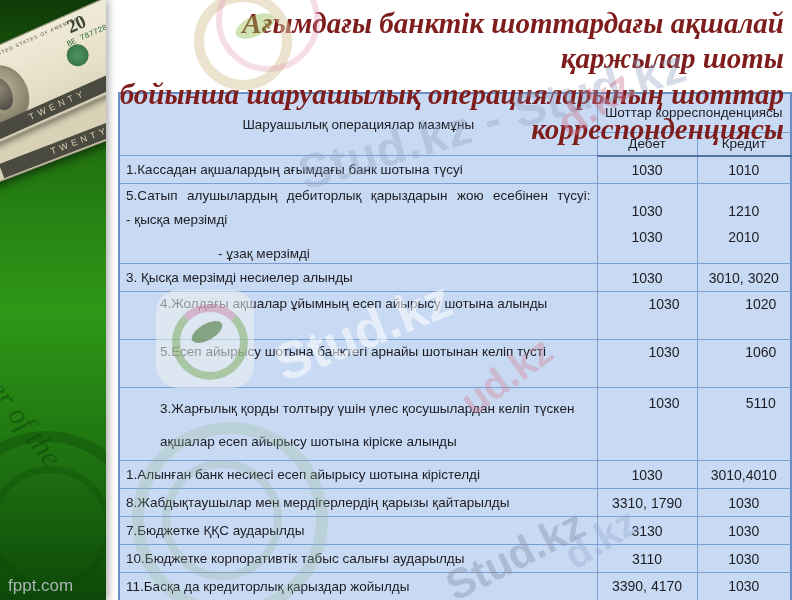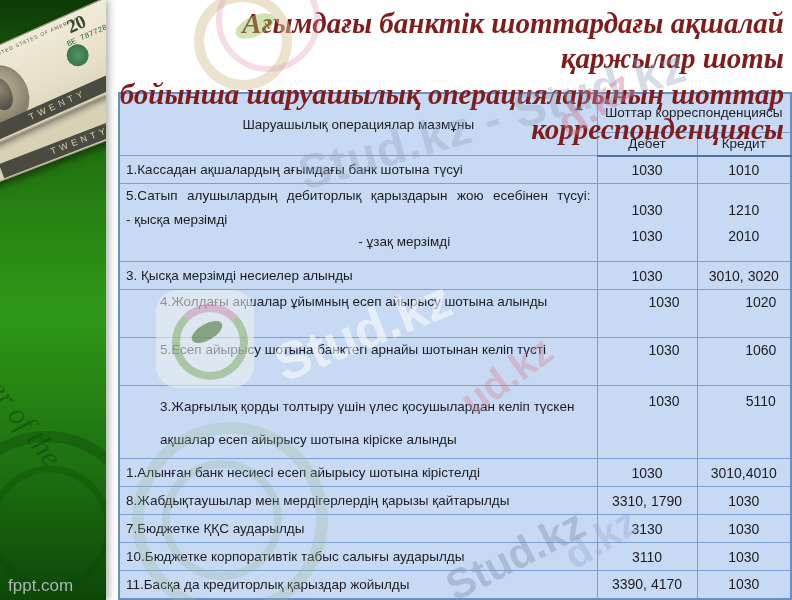--- a/index.html
+++ b/index.html
@@ -58,21 +58,21 @@
   td.hcell{background:#edf2fa;text-align:center;line-height:1.35;}
   tr.hrow2 td{border-bottom:2px solid #51719f;}
   td.val{text-align:center;font-size:14px;}
   td.desc{text-align:left;}
   tr.rh28{height:28px;} tr.rh78{height:78px;} tr.rh48{height:48px;} tr.rh57{height:57px;}
   tr.hr1{height:39px;} tr.hr2{height:20px;}
   tr.vtop td{vertical-align:top;padding-top:4px;padding-left:40px;}
   .jline{text-align:justify;text-align-last:justify;}
   .j2{text-align:justify;line-height:33px;}
   .subline{margin-top:9px;}
-  .subline.indent{margin-top:7px;padding-left:92px;text-align:center;}
+  .subline.indent{margin-top:19px;padding-left:92px;}
   td.stack{vertical-align:top;padding-top:26px;}
   td.stack span{display:block;}
   td.stack span + span{margin-top:10px;}
 
   
   .wm{position:absolute;pointer-events:none;white-space:nowrap;font-weight:bold;z-index:6;
     font-family:"Liberation Sans",sans-serif;}
   .wm-top{left:292px;top:148px;font-size:48px;color:rgba(145,160,190,0.36);
     transform:rotate(-16deg);transform-origin:left top;letter-spacing:1px;}
   .wm-pink-top{left:548px;top:108px;font-size:42px;color:rgba(205,115,140,0.40);

